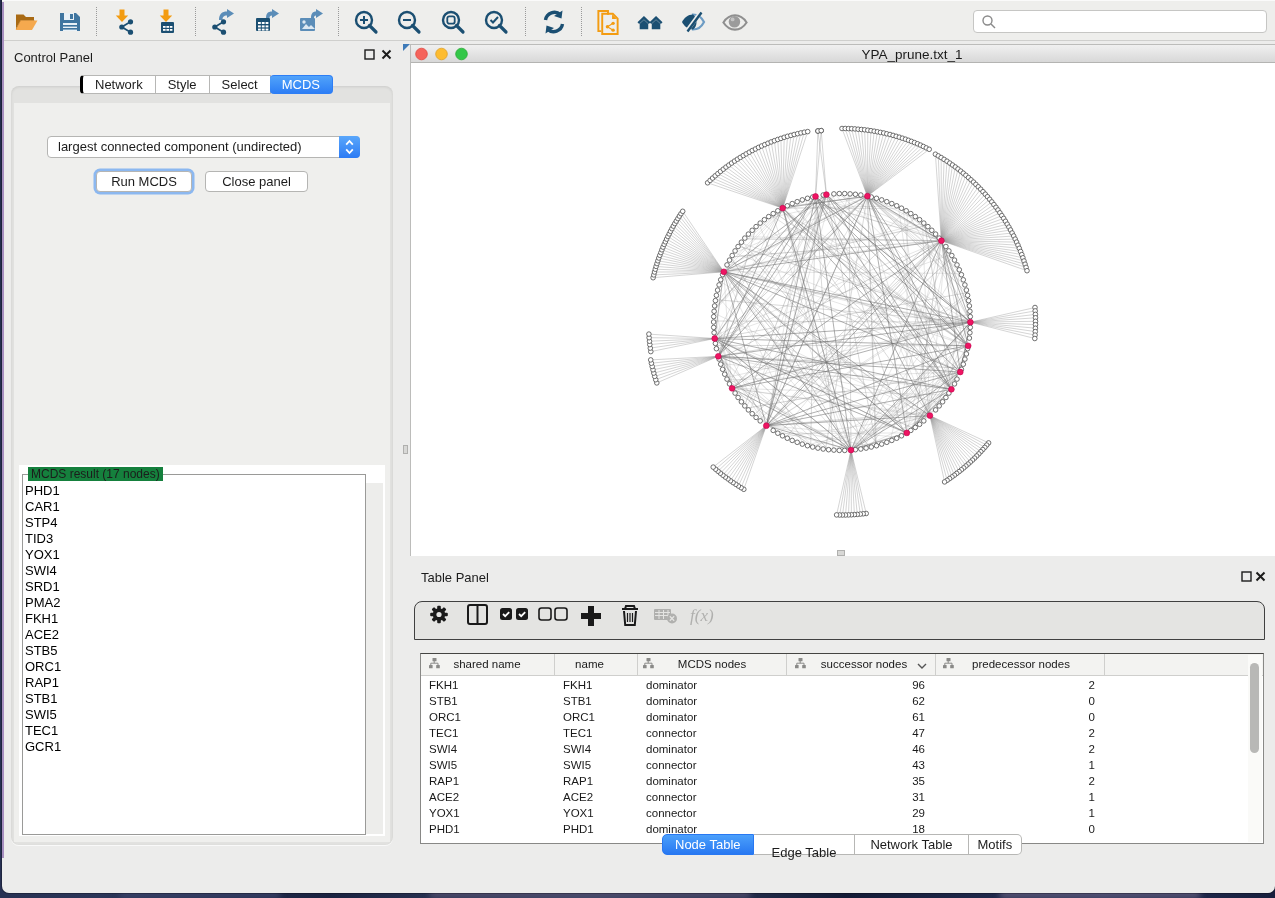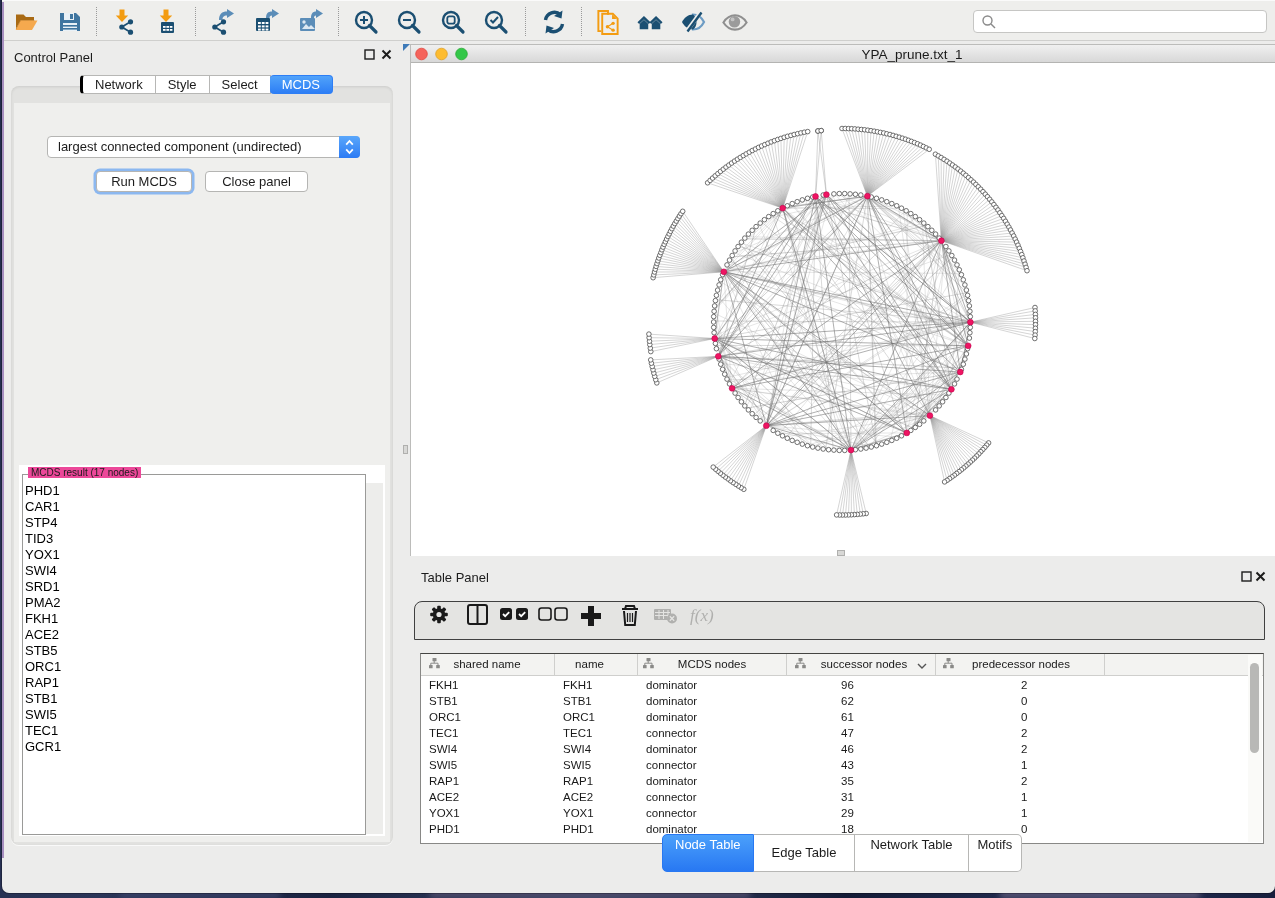--- a/index.html
+++ b/index.html
@@ -19,21 +19,21 @@
 .tab { background:#fff; border:1px solid #b7b7b5; border-left:none; color:#1c1c1c; padding:0 12px; line-height:17px; }
 .tab.first { border-left:3px solid #000000; border-radius:4px 0 0 4px; }
 .tab.sel { background:linear-gradient(#51a3fa,#2d7ef5); color:#fff; border-color:#2d7ef5; border-radius:4px; margin-left:-1px; }
 #cbody { position:absolute; left:9px; top:44px; width:382px; height:759px; background:#e2e2e0; border-radius:8px; box-shadow:inset 0 1px 3px rgba(0,0,0,0.10), 0 1px 0 rgba(255,255,255,0.7); }
 #cinner { position:absolute; left:3px; top:17px; right:3px; bottom:3px; background:#efefed; }
 
 #netpanel { position:absolute; left:408px; top:44px; width:867px; height:512px; background:#fff; border:1px solid #bcbcba; border-bottom:none; }
 #nettitle { position:absolute; left:0; top:0; width:865px; height:18px; background:linear-gradient(#f0f0f0,#d8d8d8); border-bottom:1px solid #b4b4b2; }
 #tpanel { position:absolute; left:408px; top:563px; width:867px; height:298px; background:#ececeb; }
 #statusbar { position:absolute; left:0; top:861px; width:1273px; height:32px; background:#ededeb; border-top:1px solid #d7d7d5; }
-.num { text-align:left; }
+.num { text-align:right; }
 </style></head><body>
 <div id="wall"></div>
 <div style="position:absolute;left:430px;top:890px;width:320px;height:8px;background:#4e4a6a;filter:blur(3px)"></div>
 <div style="position:absolute;left:1000px;top:891px;width:200px;height:7px;background:#5d5878;filter:blur(3px)"></div>
 <div style="position:absolute;left:120px;top:892px;width:160px;height:6px;background:#3c436a;filter:blur(3px)"></div>
 <div id="win">
 <div id="toolbar">
       <svg class="tbi" style="left:11px" viewBox="0 0 26 26">
 <path d="M3 5.5h7.5l2.5 2.5H21v3.5H7.5l-4.5 8z" fill="#a96a14"></path>
 <path d="M3 5.5v14l4.5-8.2h14l-5 9.7H3z" fill="#a96a14"></path>
@@ -192,21 +192,21 @@
     <div style="position:absolute;right:-1px;top:-1px;width:21px;height:22px;background:linear-gradient(#5aa7fb,#2c7bf4);border-radius:0 4px 4px 0">
       <svg width="21" height="22" viewBox="0 0 21 22">
               <path d="M7.2 8.6l3.3-3.6 3.3 3.6M7.2 13.4l3.3 3.6 3.3-3.6" fill="none" stroke="#fff" stroke-width="1.8"></path>
             </svg>
     </div>
   </div>
   <div style="position:absolute;left:85px;top:85px;width:96px;height:21px;background:#fff;border:1px solid #b5b5b3;border-radius:4px;box-shadow:0 0 0 2.5px #8cb8f0;text-align:center;font-size:13px;line-height:20px;color:#1c1c1c">Run MCDS</div>
   <div style="position:absolute;left:194px;top:85px;width:103px;height:21px;background:#fff;border:1px solid #b5b5b3;border-radius:4px;text-align:center;font-size:13px;line-height:20px;color:#1c1c1c">Close panel</div>
   <div style="position:absolute;left:8px;top:379px;width:366px;height:371px;background:#fff">
     <div style="position:absolute;left:3px;top:9px;right:19px;bottom:1px;border:1px solid #9a9a98"></div>
-    <div style="position:absolute;left:9px;top:2px;background:#ec4899;padding:0 3px;font-size:10px;color:#1c1c1c">MCDS result (17 nodes)</div>
+    <div style="position:absolute;left:9px;top:2px;background:#15803d;padding:0 3px;font-size:12px;color:#1c1c1c">MCDS result (17 nodes)</div>
     <div style="position:absolute;left:6px;top:18px;font-size:13px;color:#000">
             <div style="height:16px;line-height:16px">PHD1</div>
             <div style="height:16px;line-height:16px">CAR1</div>
             <div style="height:16px;line-height:16px">STP4</div>
             <div style="height:16px;line-height:16px">TID3</div>
             <div style="height:16px;line-height:16px">YOX1</div>
             <div style="height:16px;line-height:16px">SWI4</div>
             <div style="height:16px;line-height:16px">SRD1</div>
             <div style="height:16px;line-height:16px">PMA2</div>
             <div style="height:16px;line-height:16px">FKH1</div>
@@ -766,21 +766,21 @@
             <span style="position:absolute;left:142px">PHD1</span>
 <span style="position:absolute;left:225px">dominator</span>
             <span class="num" style="position:absolute;left:420px;width:84px">18</span>
 <span class="num" style="position:absolute;left:600px;width:74px">0</span>
           </div>
         </div>
   <div style="position:absolute;right:1px;top:1px;bottom:1px;width:14px;background:#fafaf8">
     <div style="position:absolute;left:2px;top:8px;width:9px;height:90px;background:#b8b8b6;border-radius:5px"></div>
   </div>
  </div>
- <div style="position:absolute;left:252px;top:271px;height:38px;display:flex;font-size:13px">
+ <div style="position:absolute;left:252px;top:271px;height:21px;display:flex;font-size:13px">
   <div style="background:linear-gradient(#4ba0fb,#2878f2);color:#fff;border:1px solid #2878f2;border-radius:5px 0 0 5px;padding:0 12px;line-height:19px">Node Table</div>
   <div style="background:#fff;border:1px solid #b7b7b5;border-left:none;padding:8px 18px;line-height:19px;color:#1c1c1c">Edge Table</div>
   <div style="background:#fff;border:1px solid #b7b7b5;border-left:none;padding:0 15px;line-height:19px;color:#1c1c1c">Network Table</div>
   <div style="background:#fff;border:1px solid #b7b7b5;border-left:none;border-radius:0 5px 5px 0;padding:0 9px;line-height:19px;color:#1c1c1c">Motifs</div>
  </div>
 </div>
 
 <div id="purple"></div>
   </div>
 </body></html>

